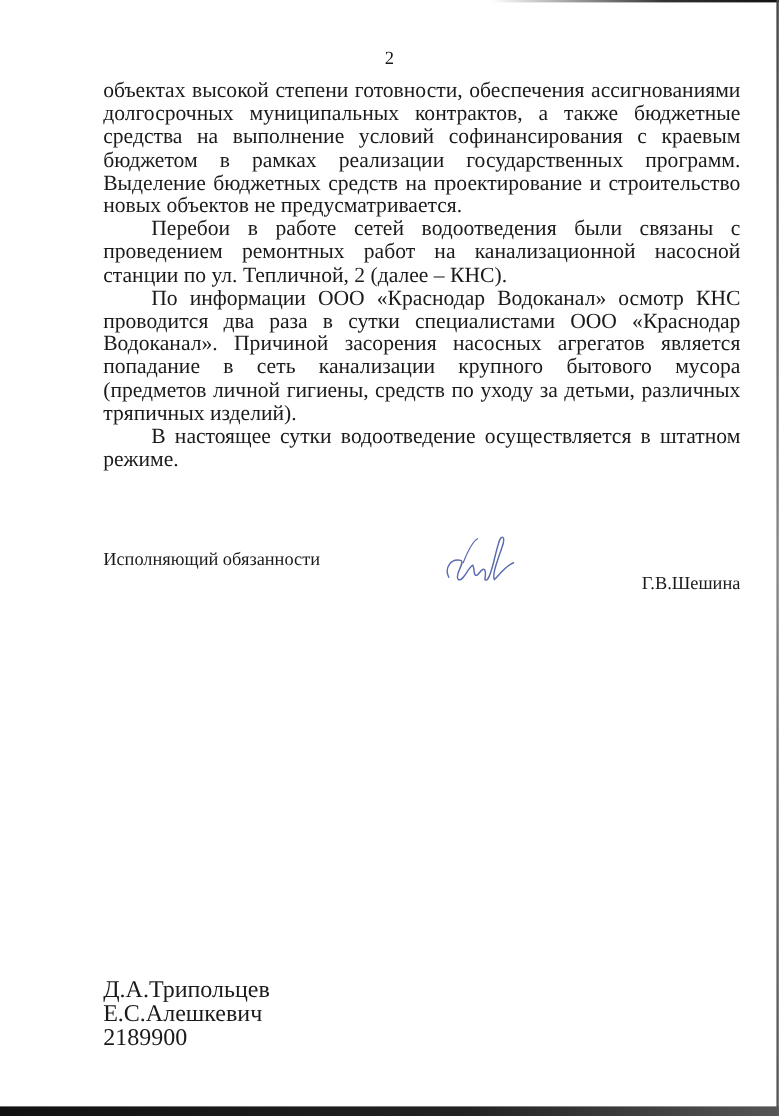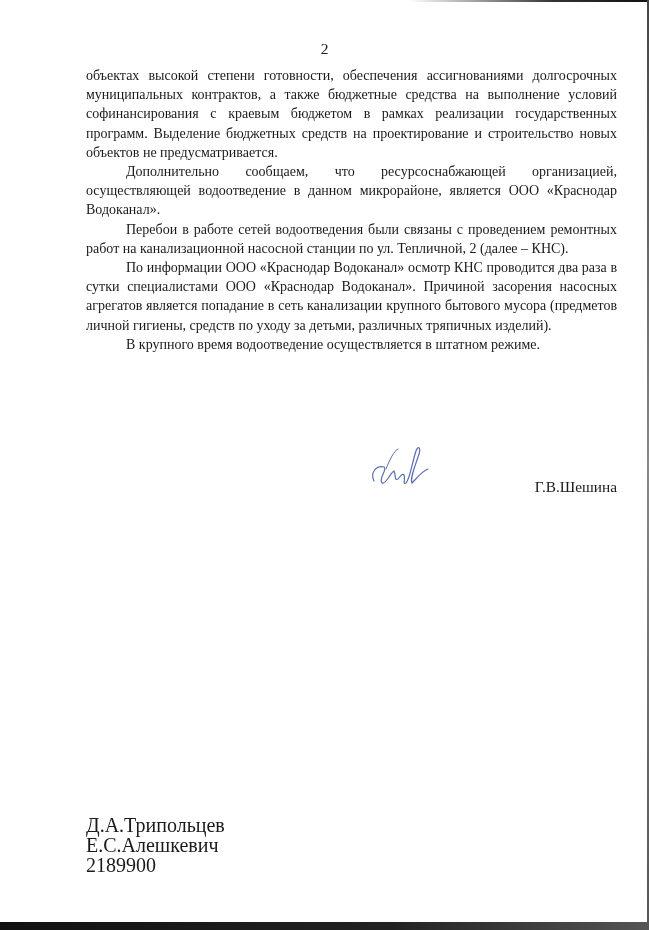--- a/index.html
+++ b/index.html
@@ -7,48 +7,48 @@
            font-family: "Liberation Serif", "DejaVu Serif", serif; color: #1a1a1a; }
     .scan-top { position: absolute; top: 0; right: 0; width: 240px; height: 2px;
                 background: linear-gradient(to right, rgba(0,0,0,0), #333 60%, #111); }
     .scan-right { position: absolute; top: 0; right: 0; width: 2px; height: 930px;
                   background: linear-gradient(to bottom, #444, #888 50%, #555); }
     .scan-bottom { position: absolute; left: 0; bottom: 0; width: 649px; height: 8px;
                    background: linear-gradient(to right, #111 0%, #222 60%, #555 100%); }
     .page-number { position: absolute; top: 40px; left: 0; width: 649px; text-align: center;
                    font-size: 15.5px; }
     .body { position: absolute; top: 66px; left: 86px; width: 531px;
-            font-size: 14px; line-height: 19.2px; text-align: justify; }
+            font-size: 18px; line-height: 19.2px; text-align: justify; }
     .body p { margin: 0; text-indent: 0; }
     .body p.indent { text-indent: 40px; }
     .sig { position: absolute; top: 457px; left: 86px; width: 531px; font-size: 15.3px; line-height: 19.5px; }
     .sig-left { position: absolute; top: 0; left: 0; }
     .sig-right { position: absolute; top: 20px; right: 0; }
     .signature { position: absolute; top: -14px; left: 280px; width: 70px; height: 48px; }
     .exec { position: absolute; top: 815px; left: 86px; font-size: 20px; line-height: 20px; }
   </style>
 </head>
 <body>
 
 <div class="scan-top"></div>
 <div class="scan-right"></div>
 <div class="scan-bottom"></div>
 
 <div class="page-number">2</div>
 
 <div class="body">
   <p>объектах высокой степени готовности, обеспечения ассигнованиями долгосрочных муниципальных контрактов, а также бюджетные средства на выполнение условий софинансирования с краевым бюджетом в рамках реализации государственных программ. Выделение бюджетных средств на проектирование и строительство новых объектов не предусматривается.</p>
-  <p class="indent">Дополнительно сообщаем, что ресурсоснабжающей организацией, осуществляющей водоотведение в данном микрорайоне, является ООО «Краснодар Водоканал».</p>
   <p class="indent">Перебои в работе сетей водоотведения были связаны с проведением ремонтных работ на канализационной насосной станции по ул. Тепличной, 2 (далее – КНС).</p>
   <p class="indent">По информации ООО «Краснодар Водоканал» осмотр КНС проводится два раза в сутки специалистами ООО «Краснодар Водоканал». Причиной засорения насосных агрегатов является попадание в сеть канализации крупного бытового мусора (предметов личной гигиены, средств по уходу за детьми, различных тряпичных изделий).</p>
-  <p class="indent">В крупного время водоотведение осуществляется в штатном режиме.</p>
+  <p class="indent">В настоящее сутки водоотведение осуществляется в штатном режиме.</p>
 </div>
 
 <div class="sig">
   <div class="sig-left">
+    <div>Исполняющий обязанности</div>
   </div>
   <svg class="signature" viewBox="0 0 70 48">
     <path d="M8 38 C 4 30, 10 22, 18 24 C 22 26, 12 36, 16 40 C 20 42, 24 30, 28 28 C 30 32, 28 38, 32 36 C 34 34, 36 30, 38 32 C 40 36, 36 42, 40 40 C 44 36, 46 20, 50 8 C 52 2, 56 4, 52 14 C 48 26, 44 36, 46 40 C 50 36, 56 28, 62 26" fill="none" stroke="#5a6bb0" stroke-width="1.2" stroke-linecap="round"></path>
     <path d="M20 26 C 24 16, 28 8, 32 6" fill="none" stroke="#5a6bb0" stroke-width="1" stroke-linecap="round"></path>
   </svg>
   <div class="sig-right">Г.В.Шешина</div>
 </div>
 
 <div class="exec">
   <div>Д.А.Трипольцев</div>

